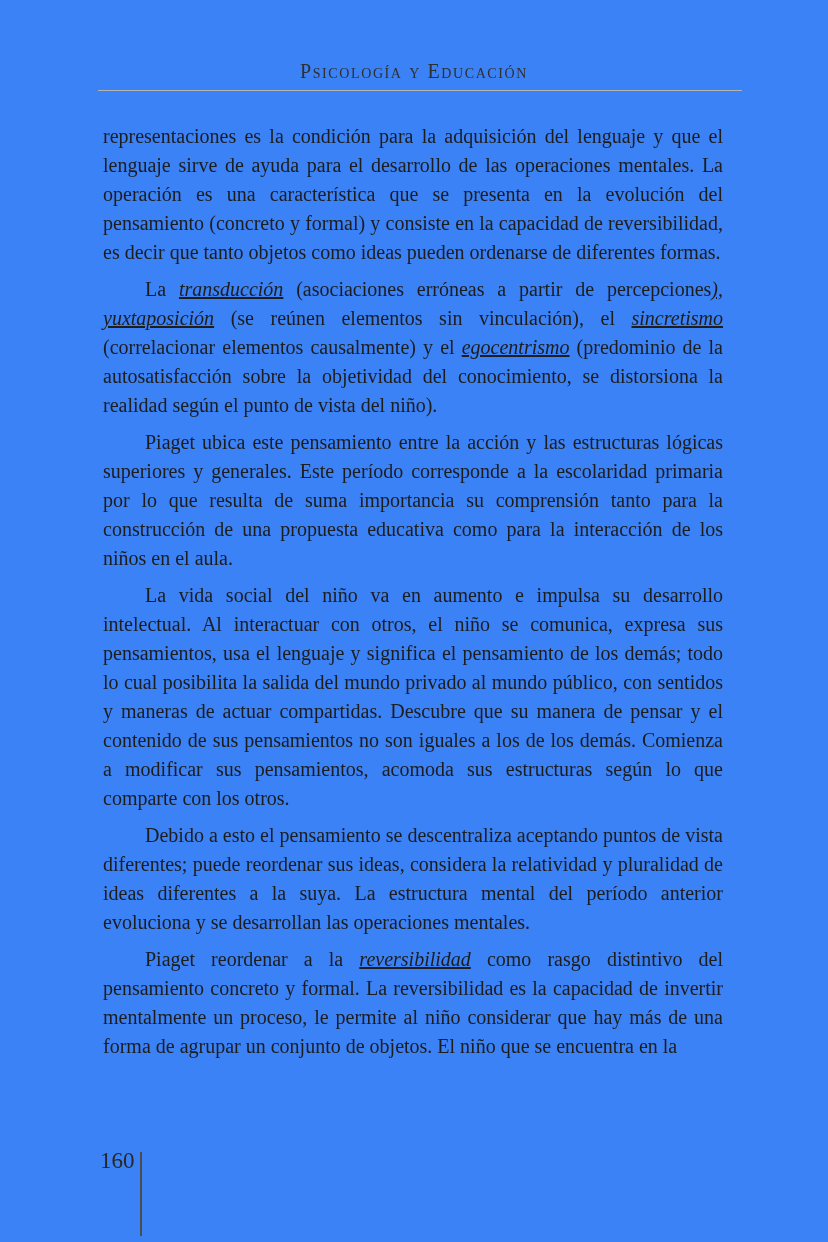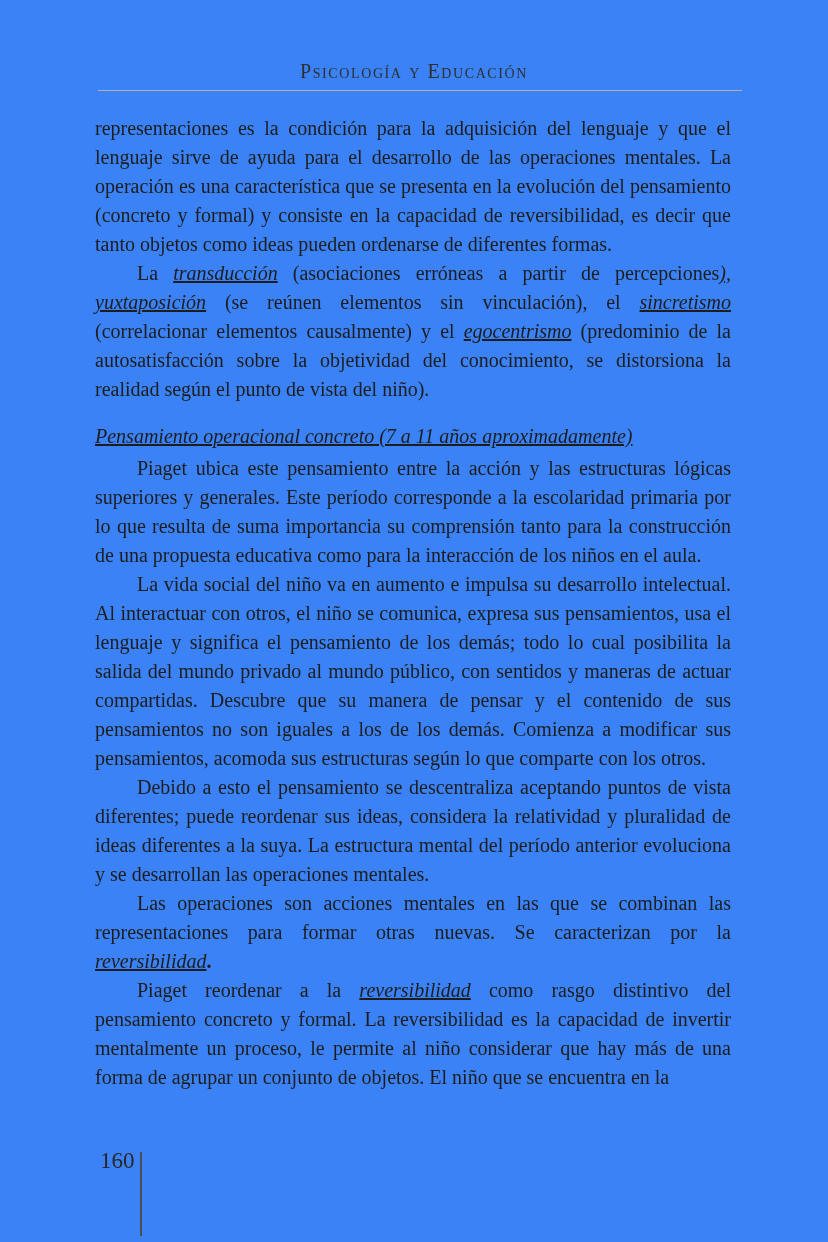--- a/index.html
+++ b/index.html
@@ -41,21 +41,21 @@
     position: absolute;
     top: 114px;
     left: 95px;
     width: 636px;
     font-size: 20px;
     line-height: 29px;
     text-align: justify;
     hyphens: none;
   }
   .body-text p {
-    margin: 0;
+    margin: 8px;
     padding: 0;
   }
   .body-text p.indent {
     text-indent: 42px;
   }
   .body-text p.heading {
     font-style: italic;
     text-align: left;
     margin-top: 18px;
     margin-bottom: 3px;
@@ -85,25 +85,23 @@
 <div class="page">
 
   <header>
     <div class="running-title">Psicología y Educación</div>
     <div class="header-rule"></div>
   </header>
 
   <main class="body-text" id="body-container">
       <p class=""><span>representaciones es la condición para la adquisición del lenguaje y que el lenguaje sirve de ayuda para el desarrollo de las operaciones mentales. La operación es una característica que se presenta en la evolución del pensamiento (concreto y formal) y consiste en la capacidad de reversibilidad, es decir que tanto objetos como ideas pueden ordenarse de diferentes formas.</span></p>
       <p class="indent"><span>La </span><span class="it">transducción</span><span> (asociaciones erróneas a partir de percepciones</span><span class="it">), </span><span class="it">yuxtaposición</span><span> (se reúnen elementos sin vinculación), el </span><span class="it">sincretismo</span><span> (correlacionar elementos causalmente) y el </span><span class="it">egocentrismo</span><span> (predominio de la autosatisfacción sobre la objetividad del conocimiento, se distorsiona la realidad según el punto de vista del niño).</span></p>
-      <p class="heading"><span class="it">Pensamiento operacional concreto (7 a 11 años aproximadamente)</span></p>
       <p class="indent"><span>Piaget ubica este pensamiento entre la acción y las estructuras lógicas superiores y generales. Este período corresponde a la escolaridad primaria por lo que resulta de suma importancia su comprensión tanto para la construcción de una propuesta educativa como para la interacción de los niños en el aula.</span></p>
       <p class="indent"><span>La vida social del niño va en aumento e impulsa su desarrollo intelectual. Al interactuar con otros, el niño se comunica, expresa sus pensamientos, usa el lenguaje y significa el pensamiento de los demás; todo lo cual posibilita la salida del mundo privado al mundo público, con sentidos y maneras de actuar compartidas. Descubre que su manera de pensar y el contenido de sus pensamientos no son iguales a los de los demás. Comienza a modificar sus pensamientos, acomoda sus estructuras según lo que comparte con los otros.</span></p>
       <p class="indent"><span>Debido a esto el pensamiento se descentraliza aceptando puntos de vista diferentes; puede reordenar sus ideas, considera la relatividad y pluralidad de ideas diferentes a la suya. La estructura mental del período anterior evoluciona y se desarrollan las operaciones mentales.</span></p>
-      <p class="indent"><span>Las operaciones son acciones mentales en las que se combinan las representaciones para formar otras nuevas. Se caracterizan por la </span><span class="it">reversibilidad</span><span class="bd">.</span></p>
       <p class="indent"><span>Piaget reordenar a la </span><span class="it">reversibilidad</span><span> como rasgo distintivo del pensamiento concreto y formal. La reversibilidad es la capacidad de invertir mentalmente un proceso, le permite al niño considerar que hay más de una forma de agrupar un conjunto de objetos. El niño que se encuentra en la</span></p>
     </main>
 
   <footer>
     <span class="page-number">160</span>
     <span class="footer-vertical-rule"></span>
   </footer>
 
 </div>
 

